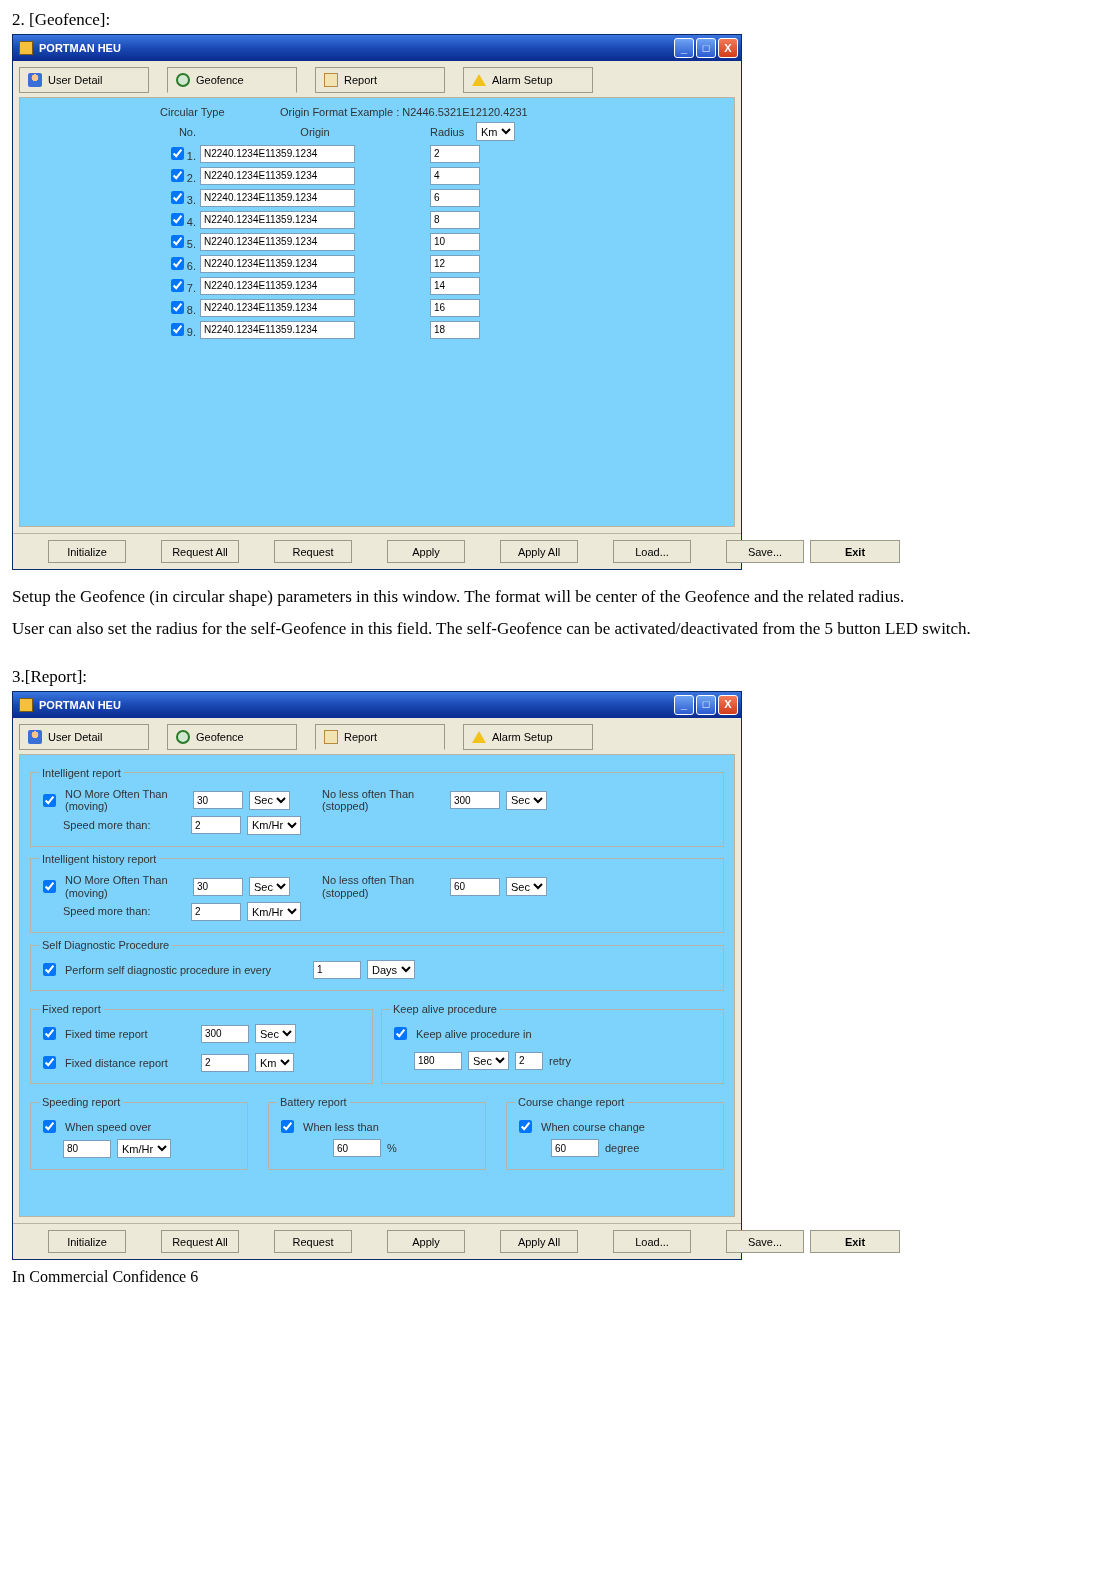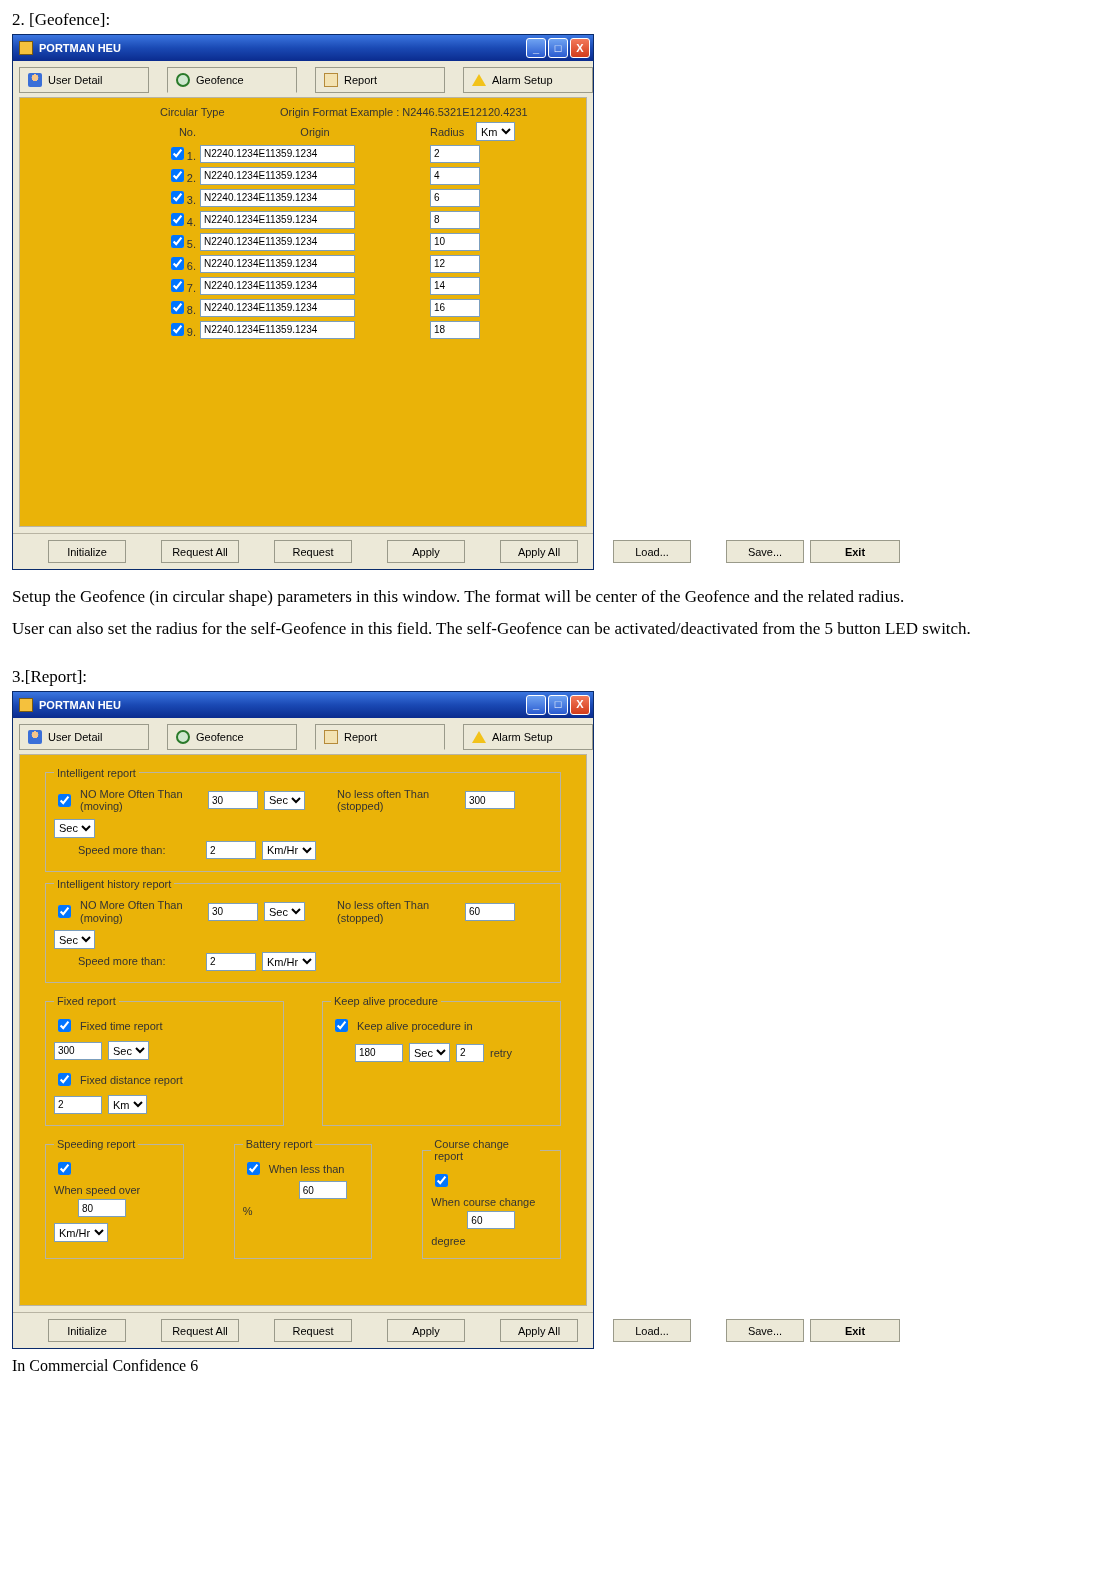--- a/index.html
+++ b/index.html
@@ -12,21 +12,21 @@
     background: #fff;
     color: #000;
   }
   .doc-heading { font-size: 17px; margin: 2px 0 4px 0; }
   .doc-para { font-size: 17px; line-height: 1.55; margin: 14px 0 6px 0; }
   .doc-para.tight { margin-top: 4px; }
   .footer-wrap { position: relative; height: 20px; margin-top: 8px; }
 
   
   .win {
-    width: 582px;
+    width: 730px;
     border: 1px solid #0a2b6b;
     background: #ece9d8;
     font-family: Tahoma, Arial, sans-serif;
     font-size: 11px;
     color: #000;
     margin-bottom: 6px;
   }
   .titlebar {
     height: 26px;
     background: linear-gradient(to bottom,#3b76e0 0%,#1a49b4 50%,#0a2b8e 100%);
@@ -55,21 +55,21 @@
     margin-right:6px;
   }
   .tab.active { border-bottom-color:#ece9d8; }
   .ticon { width:14px; height:14px; display:inline-block; }
   .ticon.user { background: radial-gradient(circle at 50% 35%,#f6c58a 30%,transparent 31%), #3a6fd8; border-radius:2px; }
   .ticon.geo { border:2px solid #2a7a2a; border-radius:50%; background:#cfe8cf; }
   .ticon.report { background:#f3e2b2; border:1px solid #b58a3a; }
   .ticon.alarm { width:0; height:0; border-left:7px solid transparent; border-right:7px solid transparent; border-bottom:12px solid #f2c21a; }
 
   .panel {
-    margin:4px 6px 6px 6px; border:1px solid #b8b4a3; background:#eab308;
+    margin:4px 6px 6px 6px; border:1px solid #b8b4a3; background:#7dd3fc;
     padding:8px 10px; min-height:430px; position:relative;
   }
   .panel.short { min-height: 0; padding:6px 10px 10px 10px; }
 
   .geofence-area { padding-left:130px; }
   .row { display:flex; align-items:center; margin:3px 0; }
   .hdr-row { display:flex; align-items:center; gap:10px; margin-bottom:4px; }
   .col-no { width:40px; text-align:right; padding-right:4px; }
   .col-origin { width:230px; }
   .col-radius { width:80px; }
@@ -93,21 +93,21 @@
   .btn {
     height:23px; min-width:78px; padding:0 8px;
     border:1px solid #9a9a8a; background:#ece9d8;
     font-family: Tahoma, Arial, sans-serif; font-size:11px;
     display:flex; align-items:center; justify-content:center;margin-left:29px;
   }
   .btn.exit { font-weight:bold; margin-left:auto; min-width:90px; }
 
   
   fieldset.grp {
-    border:1px solid #b8b4a3; margin:6px 15px; padding:6px 20px 8px 8px;
+    border:1px solid #b8b4a3; margin:6px 0; padding:6px 20px 8px 8px;
     font-size:11px;
   }
   fieldset.grp legend { font-size:11px; padding:0 3px; color:#333; }
   .frow { display:flex; align-items:center; gap:6px; margin:3px 0; flex-wrap:wrap; }
   .spacer { width:18px; }
   .half-wrap { display:flex; gap:8px; }
   .half-wrap > fieldset { flex:1; }
   .w30 { width:50px; }
   .w40 { width:48px; }
   .third-wrap { display:flex; gap:20px; }
@@ -295,20 +295,30 @@
         <select class="sel"><option>Sec</option></select>
       </div>
       <div class="frow">
         <span class="spacer"></span>
         <span class="lbl lbl-block">Speed more than:</span>
         <input class="txt w30" type="text" value="2" style="">
         <select class="sel"><option>Km/Hr</option></select>
       </div>
     </fieldset>
 
+    <fieldset class="grp">
+      <legend>Self Diagnostic Procedure</legend>
+      <div class="frow">
+        <input type="checkbox" class="chk" checked="" style="">
+        <span class="lbl">Perform self diagnostic procedure in every</span>
+        <span style="width:30px"></span>
+        <input class="txt w40" type="text" value="1" style="">
+        <select class="sel"><option>Days</option></select>
+      </div>
+    </fieldset>
 
     <div class="half-wrap">
       <fieldset class="grp">
         <legend>Fixed report</legend>
         <div class="frow">
           <input type="checkbox" class="chk" checked="" style="">
           <span class="lbl" style="width:130px">Fixed time report</span>
           <input class="txt w40" type="text" value="300" style="">
           <select class="sel"><option>Sec</option></select>
         </div>

